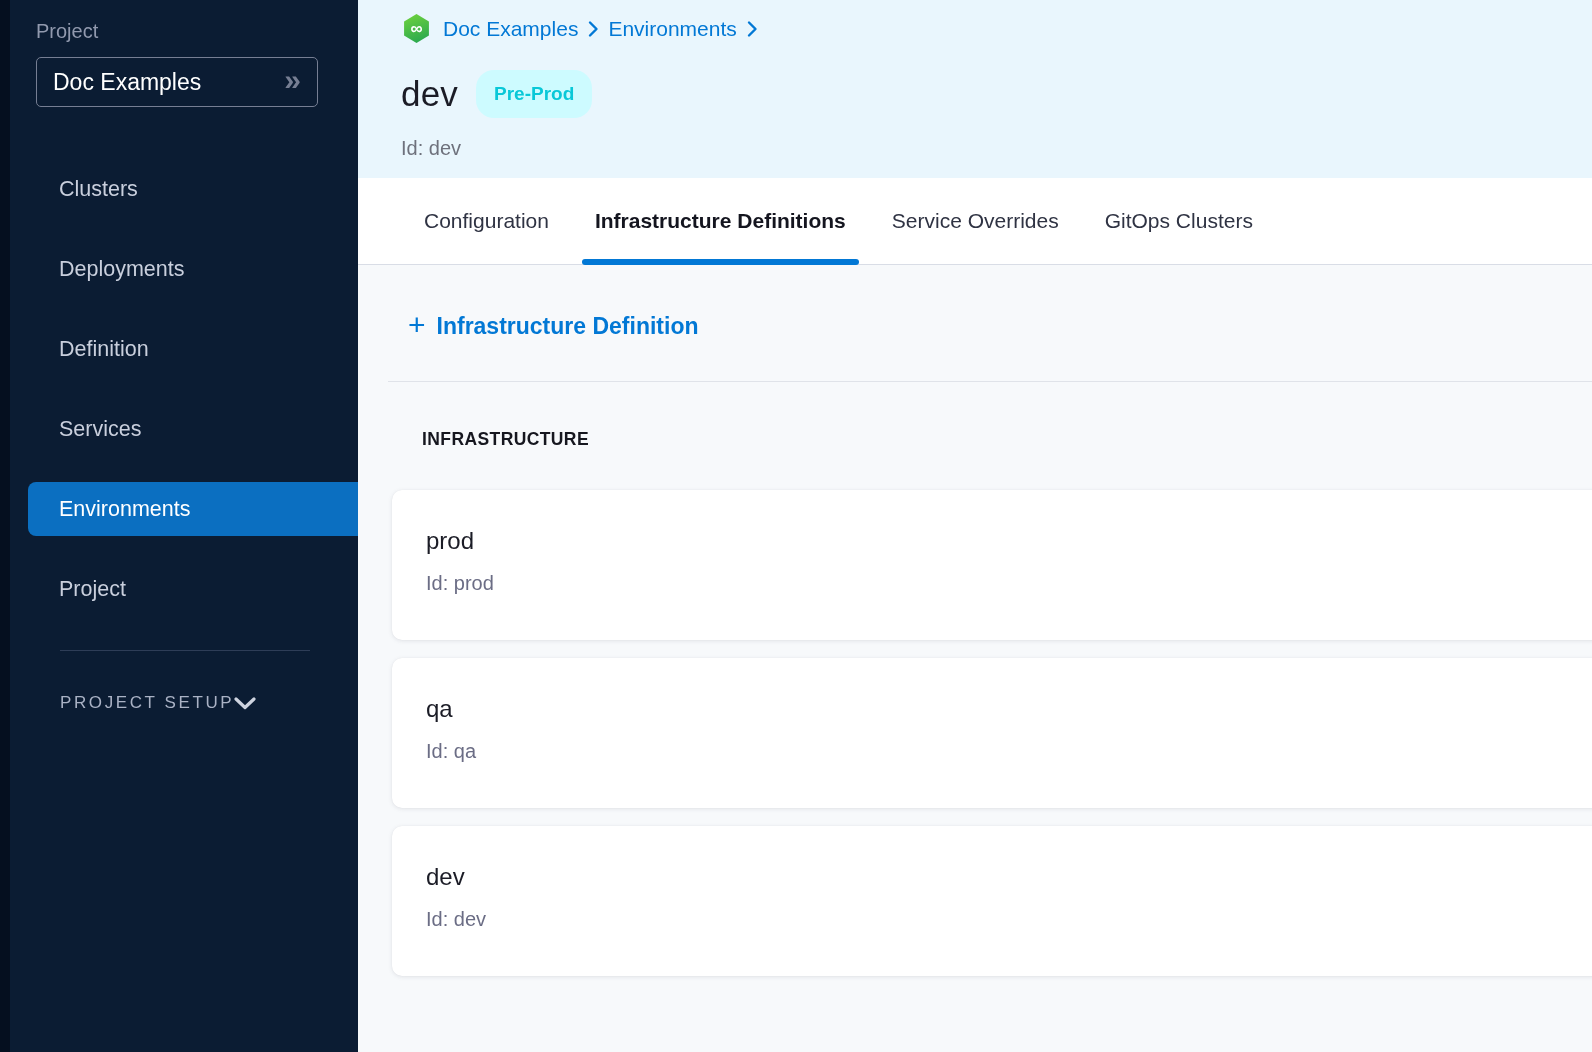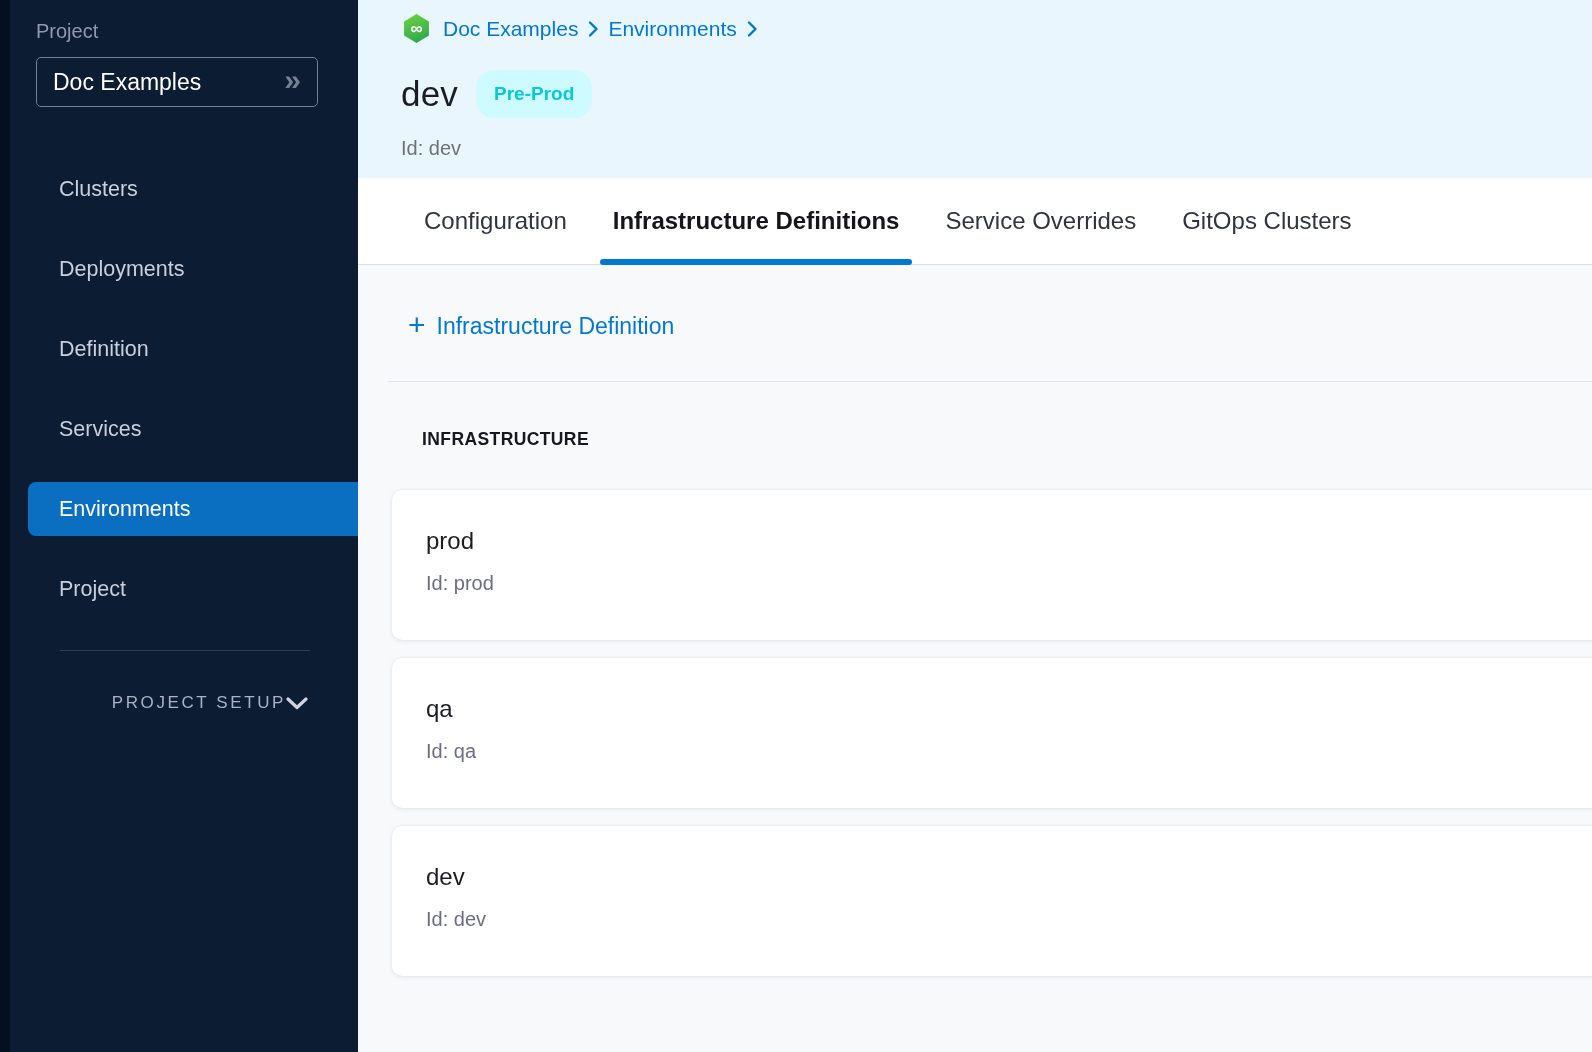--- a/index.html
+++ b/index.html
@@ -57,21 +57,21 @@
     background: #0b6fc1;
     border-radius: 8px 0 0 8px;
     color: #ffffff;
   }
   .sidebar-divider {
     border: none; border-top: 1px solid #2e3d57;
     margin: 21px 48px 0 50px;
   }
   .project-setup {
     margin: 42px 50px 0 50px;
-    display: flex; align-items: center; justify-content: flex-end;
+    display: flex; align-items: center; justify-content: flex-start;
     cursor: pointer;
   }
   .project-setup-label {
     color: #aab2c5; font-size: 17px; font-weight: 500;
     letter-spacing: 2.6px;
   }
 
   
   .main { flex: 1; display: flex; flex-direction: column; min-width: 0; }
 
@@ -109,38 +109,38 @@
     height: 87px; flex-shrink: 0;
     background: #ffffff;
     border-bottom: 1px solid #d9dde6;
     display: flex; align-items: stretch;
     padding-left: 53px; gap: 20px;
   }
   .tab {
     position: relative;
     display: flex; align-items: center;
     padding: 0 13px;
-    color: #2f3343; font-size: 24px;
+    color: #2f3343; font-size: 21px;
     cursor: pointer; white-space: nowrap;
   }
   .tab.active { color: #14151f; font-weight: 700; }
   .tab.active::after {
     content: ""; position: absolute; left: 0; right: 0; bottom: -1px;
     height: 6px; background: #0278d5; border-radius: 4px;
   }
 
   .content { flex: 1; background: #f7f9fb; padding: 48px 0 0 34px; }
   .add-btn {
     background: none; border: none; cursor: pointer;
     display: inline-flex; align-items: center; gap: 11px;
     margin-left: 16px;
     color: #0278d5; font-family: inherit;
   }
   .add-btn .plus-glyph { font-size: 30px; font-weight: 500; line-height: 1; margin-top: -3px; }
-  .add-btn .add-label { font-size: 23px; font-weight: 400; }
+  .add-btn .add-label { font-size: 23px; font-weight: 700; }
   .content-divider {
     border: none; border-top: 1px solid #e0e3e9;
     margin: 41px 0 0 -4px;
   }
   .section-title {
     margin: 47px 0 0 30px;
     color: #16171f; font-size: 17.5px; font-weight: 700;
     letter-spacing: 0.4px;
   }
   .card-list { margin-top: 40px; }

